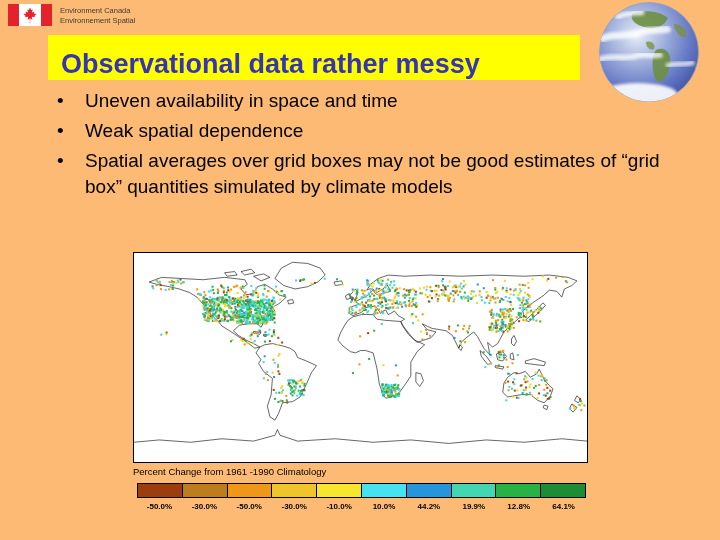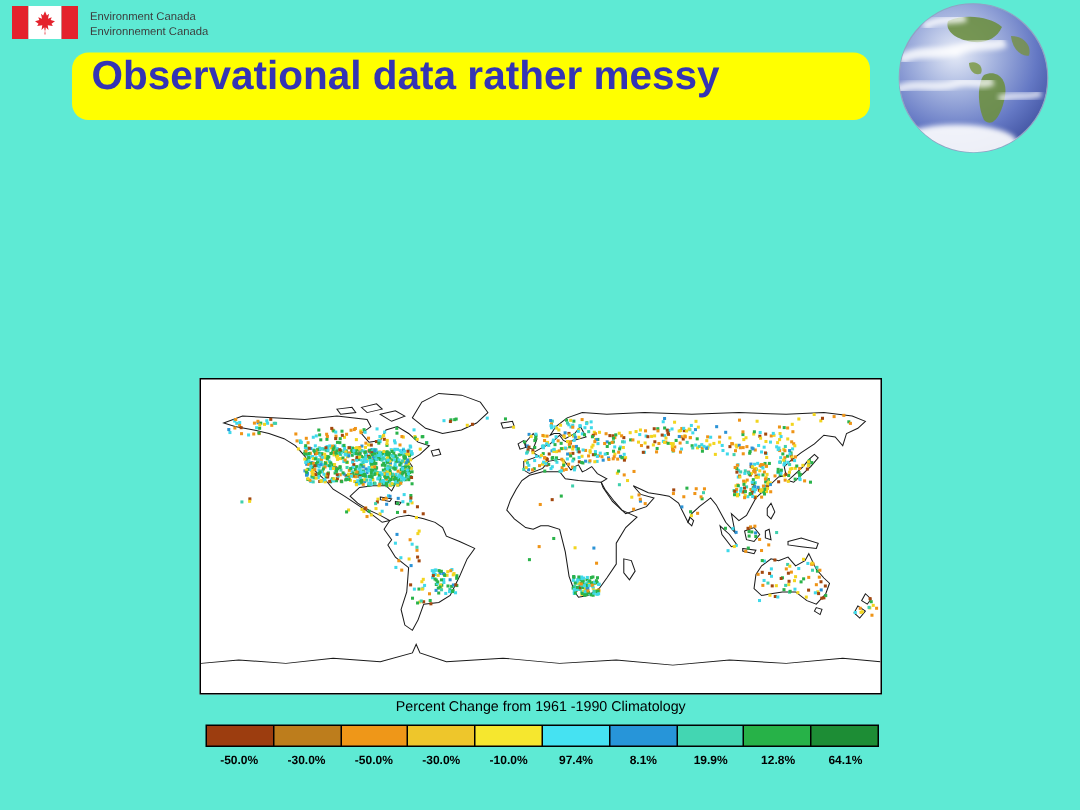--- a/index.html
+++ b/index.html
@@ -1,42 +1,42 @@
 <!DOCTYPE html>
 <html><head>
 <meta charset="utf-8">
 <style>
   html,body{margin:0;padding:0;background:#888;}
-  .slide{position:relative;width:720px;height:540px;background:#5eead4;overflow:hidden;
+  .slide{position:relative;width:720px;height:540px;background:#fdba74;overflow:hidden;
          font-family:"Liberation Sans","DejaVu Sans",sans-serif;margin:0 auto;}
   
   .logo{position:absolute;left:8px;top:4px;display:flex;align-items:flex-start;}
   .flag{width:44px;height:22px;display:flex;}
   .flag .bar{width:11px;height:100%;background:#e4222c;}
   .flag .mid{width:22px;height:100%;background:#ffffff;display:flex;align-items:center;justify-content:center;}
   .flag svg{width:18px;height:18px;display:block;}
   .logo-text{margin-left:8px;font-size:7.5px;line-height:9.5px;color:#3c3c3c;padding-top:2px;}
   
   .globe{position:absolute;left:596px;top:2px;width:106px;height:101px;}
   
   .title-bar{position:absolute;left:48px;top:35px;width:532px;height:45px;background:#ffff00;
-             display:flex;align-items:flex-start;border-radius:11px;}
+             display:flex;align-items:flex-end;}
   .title-bar span{padding-left:13px;font-size:27px;font-weight:700;color:#3434b4;letter-spacing:0px;}
   
   .bullets{position:absolute;left:57px;top:88px;margin:0;padding:0;list-style:none;}
   .bullets li{display:flex;margin-bottom:4px;}
   .bullets li::before{content:"•";font-size:19px;line-height:26px;width:28px;flex:0 0 28px;color:#000;}
   .bullets li span{display:block;width:600px;font-size:19px;line-height:26px;color:#000;}
   
   .fig-title{position:absolute;left:120px;top:228px;width:470px;text-align:center;
              font-size:14px;font-weight:700;color:#000;}
   .map-frame{position:absolute;left:133px;top:252px;width:455px;height:211px;border:1px solid #000;
              box-sizing:border-box;background:#ffffff;}
   .map-frame svg{width:100%;height:100%;display:block;}
-  .fig-caption{position:absolute;left:133px;top:466px;width:455px;text-align:center;
+  .fig-caption{position:absolute;left:133px;top:466px;width:455px;text-align:left;
                font-size:9.5px;color:#000;}
   .colorbar{position:absolute;left:137px;top:483px;width:449px;height:15px;background:#000;
             display:flex;gap:1px;padding:1px;box-sizing:border-box;}
   .colorbar .seg{flex:1 1 0;}
   .colorbar-labels{position:absolute;left:137px;top:502px;width:449px;display:flex;}
   .colorbar-labels .lab{flex:1 1 0;text-align:center;font-size:8px;font-weight:700;color:#000;}
 </style>
 </head>
 <body>
 
@@ -47,21 +47,21 @@
       <div class="bar"></div>
       <div class="mid">
         <svg viewBox="0 0 100 100">
           <path d="M50 8 L43 24 L35 18 L39 36 L25 31 L29 41 L13 45 L26 55 L21 63 L40 60 L37 78 L47 68 L50 90 L53 68 L63 78 L60 60 L79 63 L74 55 L87 45 L71 41 L75 31 L61 36 L65 18 L57 24 Z M48.5 80 h3 v14 h-3 Z" fill="#e4222c"></path>
         </svg>
       </div>
       <div class="bar"></div>
     </div>
     <div class="logo-text">
       <div>Environment Canada</div>
-      <div>Environnement Canada</div>
+      <div>Environnement Spatial</div>
     </div>
   </div>
 
   <svg class="globe" viewBox="0 0 106 101">
     <defs>
       <radialGradient id="gearth" cx="0.38" cy="0.33" r="0.78">
         <stop offset="0" stop-color="#e8edf8"></stop>
         <stop offset="0.35" stop-color="#a3b2de"></stop>
         <stop offset="0.7" stop-color="#6478c4"></stop>
         <stop offset="1" stop-color="#3a4c9b"></stop>
@@ -84,20 +84,31 @@
       <path d="M20,16 C28,10 40,12 48,10" stroke="#ffffff" stroke-width="5" fill="none" opacity="0.8" filter="url(#blur1)"></path>
       <path d="M70,64 C80,60 90,64 98,60" stroke="#ffffff" stroke-width="5" fill="none" opacity="0.7" filter="url(#blur1)"></path>
       <ellipse cx="42" cy="93" rx="40" ry="12" fill="#ffffff" opacity="0.9" filter="url(#blur1)"></ellipse>
     </g>
   </svg>
 
   <div class="title-bar">
     <span>Observational data rather messy</span>
   </div>
 
+  <ul class="bullets">
+    <li>
+        <span>Uneven availability in space and time</span>
+      </li>
+    <li>
+        <span>Weak spatial dependence</span>
+      </li>
+    <li>
+        <span>Spatial averages over grid boxes may not be good estimates of “grid box” quantities simulated by climate models</span>
+      </li>
+  </ul>
 
 
   <div class="map-frame">
     <svg id="world-svg" viewBox="0 0 360 180" preserveAspectRatio="none">
         <path d="M12,25 L22,21 L38,22 L55,23 L72,21 L88,23 L90,27 L85,31 L89,36 L95,35 L98,29 L104,27 L110,31 L115,36 L121,38 L116,43 L110,47 L112,50 L106,55 L103,60 L101,64 L98,61 L91,61 L84,62 L79,67 L83,71 L89,75 L95,78 L100,81 L96,82 L90,77 L83,72 L76,67 L70,63 L67,59 L63,55 L58,50 L55,44 L50,38 L44,34 L36,31 L28,29 L18,27 Z" fill="none" stroke="#1a1a1a" stroke-width="0.55"></path>
         <path d="M112,22 L117,13 L126,8 L138,9 L148,13 L152,19 L146,25 L138,29 L128,31 L119,28 Z" fill="none" stroke="#1a1a1a" stroke-width="0.55"></path>
         <path d="M95,20 L103,18 L108,21 L101,24 Z" fill="none" stroke="#1a1a1a" stroke-width="0.55"></path>
         <path d="M85,16 L93,14 L96,17 L88,19 Z" fill="none" stroke="#1a1a1a" stroke-width="0.55"></path>
         <path d="M72,17 L80,16 L82,19 L74,20 Z" fill="none" stroke="#1a1a1a" stroke-width="0.55"></path>
         <path d="M159,25 L165,24 L166,27 L160,28 Z" fill="none" stroke="#1a1a1a" stroke-width="0.55"></path>
@@ -1850,20 +1861,20 @@
       <div class="seg" style="background: rgb(67, 214, 178);"></div>
       <div class="seg" style="background: rgb(39, 178, 72);"></div>
       <div class="seg" style="background: rgb(29, 141, 53);"></div>
     </div>
   <div class="colorbar-labels" id="colorbar-labels">
       <div class="lab">-50.0%</div>
       <div class="lab">-30.0%</div>
       <div class="lab">-50.0%</div>
       <div class="lab">-30.0%</div>
       <div class="lab">-10.0%</div>
-      <div class="lab">97.4%</div>
-      <div class="lab">8.1%</div>
+      <div class="lab">10.0%</div>
+      <div class="lab">44.2%</div>
       <div class="lab">19.9%</div>
       <div class="lab">12.8%</div>
       <div class="lab">64.1%</div>
     </div>
 
 </div>
 
 </body></html>

